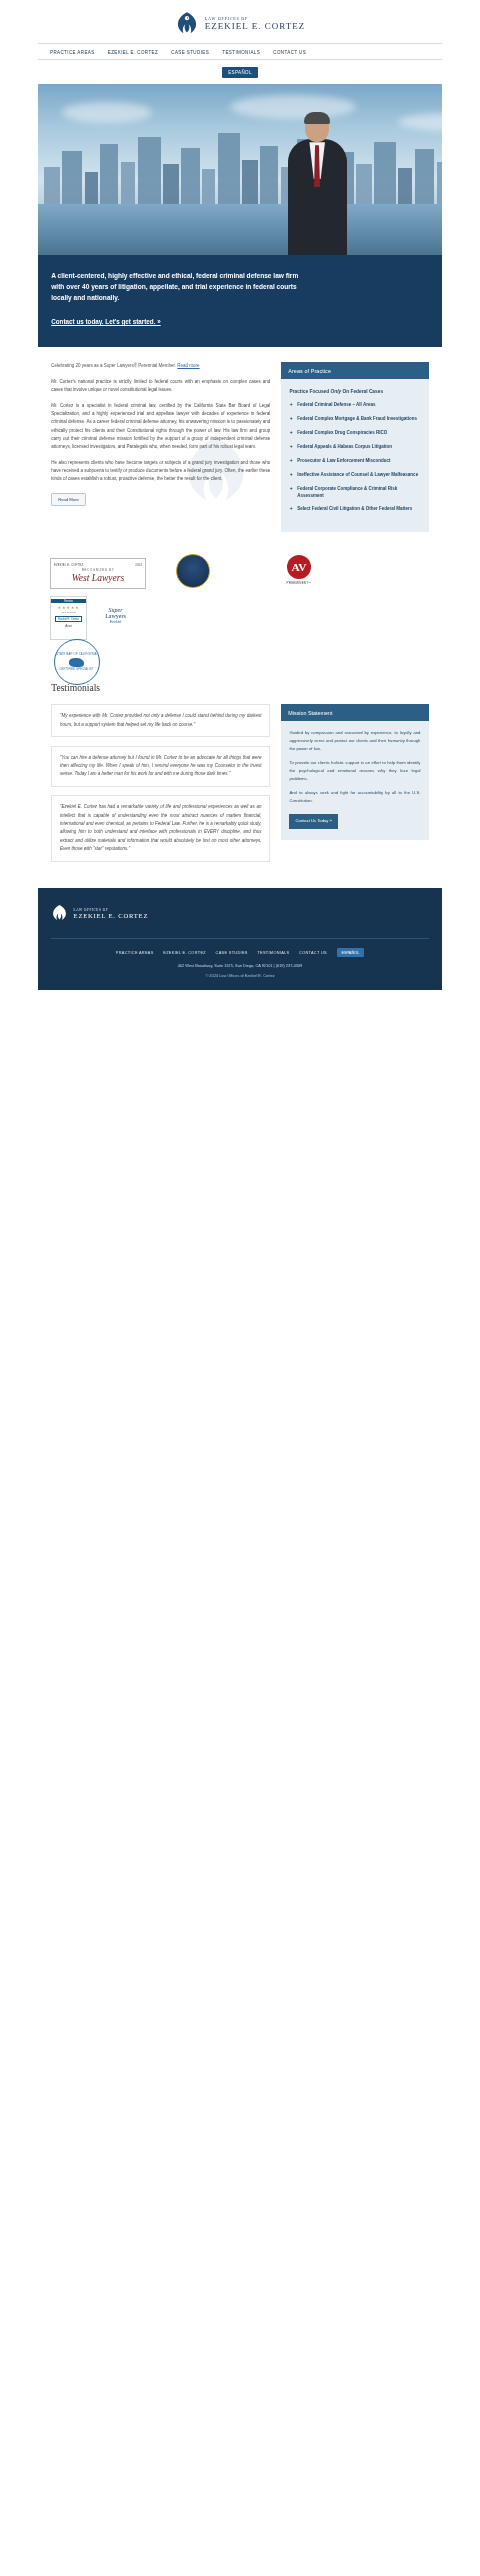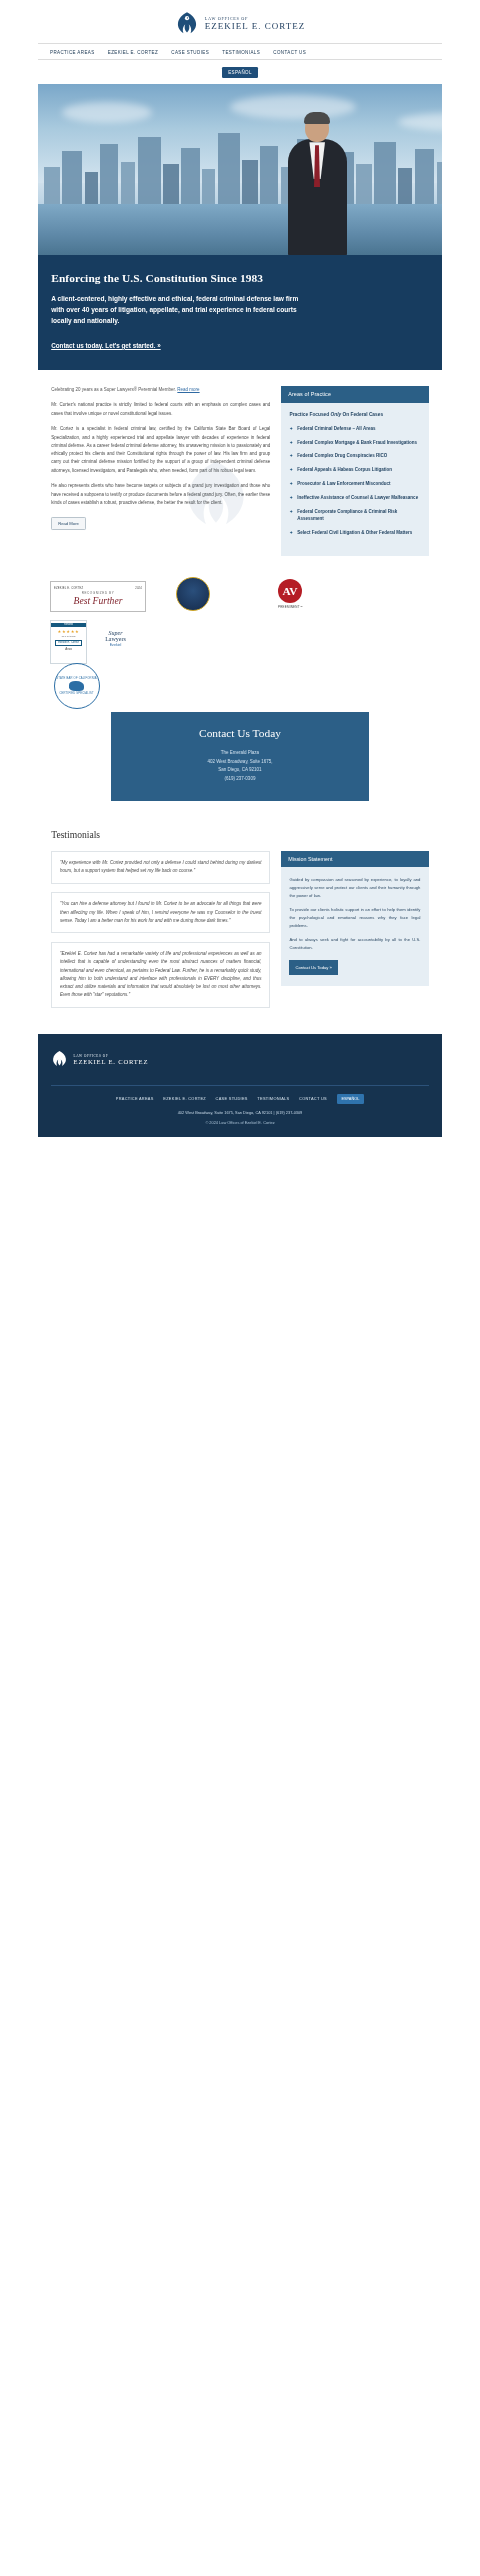--- a/index.html
+++ b/index.html
@@ -231,21 +231,21 @@
 
   .badge-seal {
     position:absolute; left: 138px; top: 9.6px;
     width: 34px; height: 34px; border-radius:50%;
     background: radial-gradient(circle at 50% 40%, #2a4f7c 0%, #1b3559 70%, #0f2340 100%);
     border: 1.8px solid #c9a227;
   }
   .badge-av {
     position:absolute; left: 240px; top: 8.4px;
     width: 42px; height: 35px;
-    display:flex; flex-direction:column; align-items:flex-start; justify-content:center;
+    display:flex; flex-direction:column; align-items:center; justify-content:center;
   }
   .av-circle { width:24px; height:24px; border-radius:50%; background:#b51d25; color:#fff; font-family:"Liberation Serif", serif; font-weight:bold; font-size:11.4px; display:flex; align-items:center; justify-content:center; }
   .av-txt { font-size:3px; color:#444; margin-top:1.8px; letter-spacing:0.2px; }
 
   .badge-avvo {
     position:absolute; left: 12px; top: 52px;
     width: 37px; height: 44px;
     border:0.6px solid #cfd8de; background:#fff;
     display:flex; flex-direction:column; align-items:center; padding-top:1.8px;
   }
@@ -411,21 +411,20 @@
     <div class="hero-person">
       <div class="p-shoulders"></div>
       <div class="p-head"></div>
       <div class="p-hair"></div>
       <div class="p-shirt"></div>
       <div class="p-tie"></div>
     </div>
   </div>
 
   <div class="banner">
-    <h1>Enforcing the U.S. Constitution Since 1983</h1>
     <p>A client-centered, highly effective and ethical, federal criminal defense law firm with over 40 years of litigation, appellate, and trial experience in federal courts locally and nationally.</p>
     <a class="cta">Contact us today. Let's get started. »</a>
   </div>
 
   <div class="content">
     <div class="col-left">
       <svg class="watermark" viewBox="0 0 100 100">
         <path d="M50 5 C30 14 14 30 12 50 C10 67 20 82 36 92 C30 76 33 63 43 53 C37 66 40 79 50 90 C60 79 63 66 57 53 C67 63 70 76 64 92 C80 82 90 67 88 50 C86 30 70 14 50 5 Z" fill="#1f4e79"></path>
       </svg>
 
@@ -461,21 +460,21 @@
     </div>
   </div>
 
   <div class="badges">
     <div class="badge-bl">
       <div class="bl-top">
         <span>EZEKIEL E. CORTEZ</span>
         <span>2024</span>
       </div>
       <div class="bl-rec">RECOGNIZED BY</div>
-      <div class="bl-name">Best Further</div>
+      <div class="bl-name">West Lawyers</div>
     </div>
 
     <div class="badge-seal"></div>
 
     <div class="badge-av">
       <div class="av-circle">AV</div>
       <div class="av-txt">PREEMINENT™</div>
     </div>
 
     <div class="badge-avvo">
@@ -492,29 +491,20 @@
       <div class="sup-3">Ezekiel</div>
     </div>
 
     <div class="badge-cbls">
       <div class="cbls-top">STATE BAR OF CALIFORNIA</div>
       <div class="cbls-bear"></div>
       <div class="cbls-bot">CERTIFIED SPECIALIST</div>
     </div>
   </div>
 
-  <div class="contact-wrap">
-    <div class="contact-box">
-      <div class="contact-title">Contact Us Today</div>
-      <div class="contact-line">The Emerald Plaza</div>
-      <div class="contact-line">402 West Broadway, Suite 1675,</div>
-      <div class="contact-line">San Diego, CA 92101</div>
-      <div class="contact-line">(619) 237-0309</div>
-    </div>
-  </div>
 
   <div class="testi-section">
     <div class="testi-head">Testimonials</div>
     <div class="testi-cols">
       <div class="testi-left">
         <div class="quote-card">"My experience with Mr. Cortez provided not only a defense I could stand behind during my darkest hours, but a support system that helped set my life back on course."</div>
         <div class="quote-card">"You can hire a defense attorney but I found in Mr. Cortez to be an advocate for all things that were then affecting my life. When I speak of him, I remind everyone he was my Counselor in the truest sense.  Today I am a better man for his work for and with me during those dark times."</div>
         <div class="quote-card">"Ezekiel E. Cortez has had a remarkable variety of life and professional experiences as well as an intellect that is capable of understanding even the most abstract nuances of matters financial, international and even chemical, as pertains to Federal Law. Further, he is a remarkably quick study, allowing him to both understand and interface with professionals in EVERY discipline, and thus extract and utilize materials and information that would absolutely be lost on most other attorneys. Even those with "star" reputations."</div>
       </div>
       <div class="testi-right">

